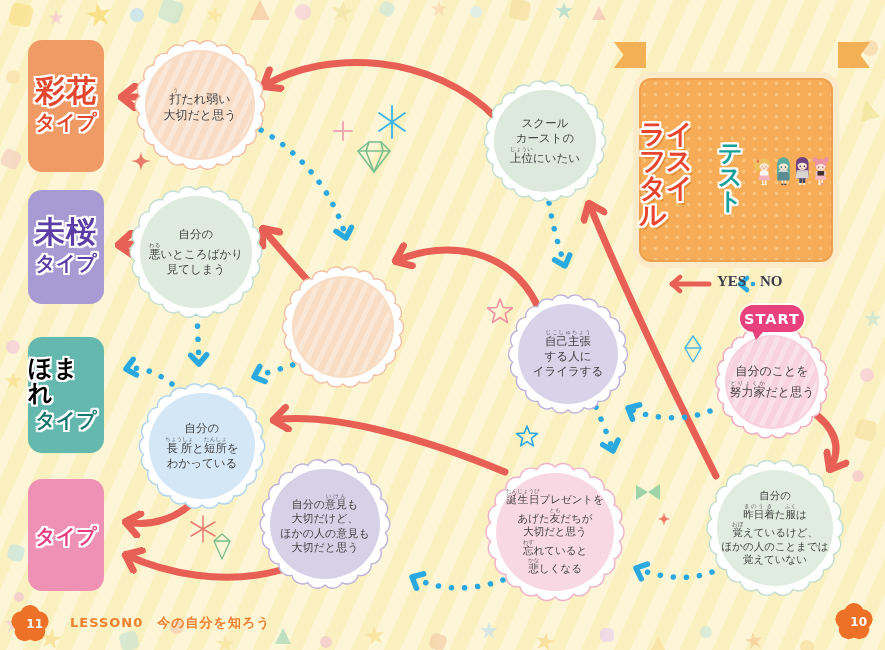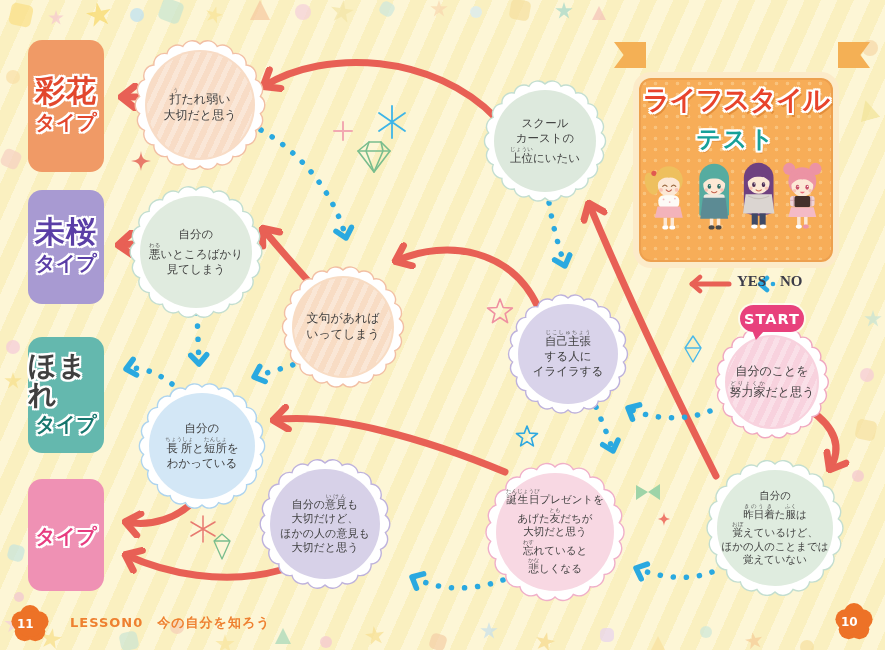--- a/index.html
+++ b/index.html
@@ -29,36 +29,36 @@
   .ribbon{position:absolute;left:634px;top:33px;width:206px;height:38px;z-index:5;
     background:repeating-linear-gradient(90deg,#ffe886 0 10px,#fff3b0 10px 20px);
     border:2.5px solid #ea5f48;box-sizing:border-box;display:flex;align-items:center;justify-content:center;
     font-size:15.5px;font-weight:900;color:#d93429;}
   .rtail{position:absolute;top:42px;width:32px;height:26px;background:#f4b055;z-index:4;}
   .rtail.left{left:614px;clip-path:polygon(0 0,100% 0,100% 100%,0 100%,30% 50%);}
   .rtail.right{left:838px;clip-path:polygon(0 0,100% 0,70% 50%,100% 100%,0 100%);}
   .panel{position:absolute;left:633px;top:72px;width:206px;height:196px;z-index:3;box-sizing:border-box;
     background-color:#f7ad58;background-image:radial-gradient(#f9c37d 1.6px,rgba(0,0,0,0) 2.1px);background-size:11px 11px;
     border:6px solid #fcebc9;border-radius:18px;box-shadow:0 0 0 2px #eda04f inset;
-    display:flex;flex-direction:column;align-items:center;}
+    display:flex;flex-direction:row;align-items:center;}
   .ttl1{margin-top:8px;font-size:27px;font-weight:900;color:#e8432c;letter-spacing:-1px;line-height:1;
     text-shadow:-2px -2px 0 #fff,2px -2px 0 #fff,-2px 2px 0 #fff,2px 2px 0 #fff,-2px 0 0 #fff,2px 0 0 #fff,0 -2px 0 #fff,0 2px 0 #fff,3px 4px 0 rgba(214,122,38,.6);}
   .ttl2{margin-top:14px;font-size:24px;font-weight:900;color:#17a099;letter-spacing:2px;line-height:1;
     text-shadow:-2px -2px 0 #fff,2px -2px 0 #fff,-2px 2px 0 #fff,2px 2px 0 #fff,-2px 0 0 #fff,2px 0 0 #fff,0 -2px 0 #fff,0 2px 0 #fff,2px 3px 0 rgba(214,122,38,.6);}
   .chars{margin-top:2px;}
-  .legend{position:absolute;left:660px;top:270px;width:200px;height:26px;z-index:3;text-align:center;}
+  .legend{position:absolute;left:640px;top:270px;width:200px;height:26px;z-index:3;text-align:center;}
   .legend span{position:absolute;top:3px;font-family:"Liberation Serif",serif;font-weight:600;font-size:15px;color:#3c3c48;}
   .start-badge{position:absolute;left:740px;top:305px;width:64px;height:27px;background:#e8417c;border-radius:14px;
     z-index:4;display:flex;align-items:center;justify-content:center;color:#fff;font-weight:900;font-size:14.5px;letter-spacing:1px;
     box-shadow:0 0 0 2px rgba(255,255,255,.65);}
   .start-badge::after{content:'';position:absolute;left:12px;bottom:-8px;width:13px;height:10px;background:#e8417c;
     clip-path:polygon(0 0,100% 0,30% 100%);}
   .flower{position:absolute;width:26px;height:26px;border-radius:50%;background:#ed7227;z-index:3;
     box-shadow:0 -9px 0 -3px #ed7227,8.6px -2.8px 0 -3px #ed7227,5.3px 7.3px 0 -3px #ed7227,-5.3px 7.3px 0 -3px #ed7227,-8.6px -2.8px 0 -3px #ed7227;
-    color:#fff;font-weight:900;font-size:12px;text-align:left;line-height:26px;}
+    color:#fff;font-weight:900;font-size:12px;text-align:right;line-height:26px;}
   .lesson{position:absolute;left:70px;top:614px;z-index:3;font-size:13px;font-weight:900;color:#ee8030;letter-spacing:1px;}
 </style>
 </head>
 <body>
 
 <div class="stage">
 
   <svg id="art" width="885" height="650" viewBox="0 0 885 650">
     <defs>
       <marker id="mRed" viewBox="-18 -14 22 28" markerWidth="22" markerHeight="28" refX="0" refY="0" orient="auto" markerUnits="userSpaceOnUse">
@@ -132,21 +132,21 @@
 
   <div class="typebox" style="top:40px;height:132px;background:#f09a66;">
     <span class="tname owhite" style="font-size:30px;color:#e2472d;">彩花</span>
     <span class="tsuffix owhite" style="color:#e2472d;">タイプ</span>
   </div>
   <div class="typebox" style="top:190px;height:114px;background:#a89ad2;text-align:center;">
     <span class="tname owhite" style="font-size:30px;color:#5a3ea6;">未桜</span>
     <span class="tsuffix owhite" style="color:#5a3ea6;">タイプ</span>
   </div>
   <div class="typebox" style="top:337px;height:116px;background:#64b8ae;">
-    <span class="tname owhite" style="font-size:28px;color:#404040;">ほまれ</span>
+    <span class="tname owhite" style="font-size:24px;color:#000000;">ほまれ</span>
     <span class="tsuffix owhite" style="color:#16756d;">タイプ</span>
   </div>
   <div class="typebox" style="top:479px;height:112px;background:#ef91b4;">
     <span class="tsuffix owhite" style="color:#e73c80;">タイプ</span>
   </div>
 
   <div class="bubble" style="left:134px;top:39px;width:132px;height:132px;--fs:12px;">
       <svg width="132" height="132">
         <path d="M 66.00 5.00 A 10.76 10.76 0 0 1 83.19 7.47 A 10.76 10.76 0 0 1 98.98 14.68 A 10.76 10.76 0 0 1 112.10 26.05 A 10.76 10.76 0 0 1 121.49 40.66 A 10.76 10.76 0 0 1 126.38 57.32 A 10.76 10.76 0 0 1 126.38 74.68 A 10.76 10.76 0 0 1 121.49 91.34 A 10.76 10.76 0 0 1 112.10 105.95 A 10.76 10.76 0 0 1 98.98 117.32 A 10.76 10.76 0 0 1 83.19 124.53 A 10.76 10.76 0 0 1 66.00 127.00 A 10.76 10.76 0 0 1 48.81 124.53 A 10.76 10.76 0 0 1 33.02 117.32 A 10.76 10.76 0 0 1 19.90 105.95 A 10.76 10.76 0 0 1 10.51 91.34 A 10.76 10.76 0 0 1 5.62 74.68 A 10.76 10.76 0 0 1 5.62 57.32 A 10.76 10.76 0 0 1 10.51 40.66 A 10.76 10.76 0 0 1 19.90 26.05 A 10.76 10.76 0 0 1 33.02 14.68 A 10.76 10.76 0 0 1 48.81 7.47 A 10.76 10.76 0 0 1 66.00 5.00 Z" fill="#fff" stroke="#f2bfa4" stroke-width="1.4"></path>
         <circle cx="66" cy="66" r="55" fill="#f8dcc6"></circle>
@@ -178,24 +178,20 @@
         <div class="line"><ruby>悪<rt>わる</rt></ruby>いところばかり</div>
         <div class="line">見てしまう</div>
       </div>
     </div>
   <div class="bubble" style="left:281px;top:265px;width:124px;height:124px;--fs:12px;">
       <svg width="124" height="124">
         <path d="M 62.00 5.00 A 10.06 10.06 0 0 1 78.06 7.31 A 10.06 10.06 0 0 1 92.82 14.05 A 10.06 10.06 0 0 1 105.08 24.67 A 10.06 10.06 0 0 1 113.85 38.32 A 10.06 10.06 0 0 1 118.42 53.89 A 10.06 10.06 0 0 1 118.42 70.11 A 10.06 10.06 0 0 1 113.85 85.68 A 10.06 10.06 0 0 1 105.08 99.33 A 10.06 10.06 0 0 1 92.82 109.95 A 10.06 10.06 0 0 1 78.06 116.69 A 10.06 10.06 0 0 1 62.00 119.00 A 10.06 10.06 0 0 1 45.94 116.69 A 10.06 10.06 0 0 1 31.18 109.95 A 10.06 10.06 0 0 1 18.92 99.33 A 10.06 10.06 0 0 1 10.15 85.68 A 10.06 10.06 0 0 1 5.58 70.11 A 10.06 10.06 0 0 1 5.58 53.89 A 10.06 10.06 0 0 1 10.15 38.32 A 10.06 10.06 0 0 1 18.92 24.67 A 10.06 10.06 0 0 1 31.18 14.05 A 10.06 10.06 0 0 1 45.94 7.31 A 10.06 10.06 0 0 1 62.00 5.00 Z" fill="#fff" stroke="#f2bfa4" stroke-width="1.4"></path>
         <circle cx="62" cy="62" r="51" fill="#f8dcc4"></circle>
       </svg>
       <div class="btint"></div>
-      <div class="btxt" style="font-size: var(--fs);">
-        <div class="line">文句があれば</div>
-        <div class="line">いってしまう</div>
-      </div>
     </div>
   <div class="bubble" style="left:507px;top:293px;width:122px;height:122px;--fs:11.5px;">
       <svg width="122" height="122">
         <path d="M 61.00 5.00 A 9.88 9.88 0 0 1 76.78 7.27 A 9.88 9.88 0 0 1 91.28 13.89 A 9.88 9.88 0 0 1 103.32 24.33 A 9.88 9.88 0 0 1 111.94 37.74 A 9.88 9.88 0 0 1 116.43 53.03 A 9.88 9.88 0 0 1 116.43 68.97 A 9.88 9.88 0 0 1 111.94 84.26 A 9.88 9.88 0 0 1 103.32 97.67 A 9.88 9.88 0 0 1 91.28 108.11 A 9.88 9.88 0 0 1 76.78 114.73 A 9.88 9.88 0 0 1 61.00 117.00 A 9.88 9.88 0 0 1 45.22 114.73 A 9.88 9.88 0 0 1 30.72 108.11 A 9.88 9.88 0 0 1 18.68 97.67 A 9.88 9.88 0 0 1 10.06 84.26 A 9.88 9.88 0 0 1 5.57 68.97 A 9.88 9.88 0 0 1 5.57 53.03 A 9.88 9.88 0 0 1 10.06 37.74 A 9.88 9.88 0 0 1 18.68 24.33 A 9.88 9.88 0 0 1 30.72 13.89 A 9.88 9.88 0 0 1 45.22 7.27 A 9.88 9.88 0 0 1 61.00 5.00 Z" fill="#fff" stroke="#beb2dc" stroke-width="1.4"></path>
         <circle cx="61" cy="61" r="50" fill="#d9d3ea"></circle>
       </svg>
       <div class="btxt" style="font-size: var(--fs);">
         <div class="line"><ruby>自己主張<rt>じこしゅちょう</rt></ruby></div>
         <div class="line">する人に</div>
         <div class="line">イライラする</div>

